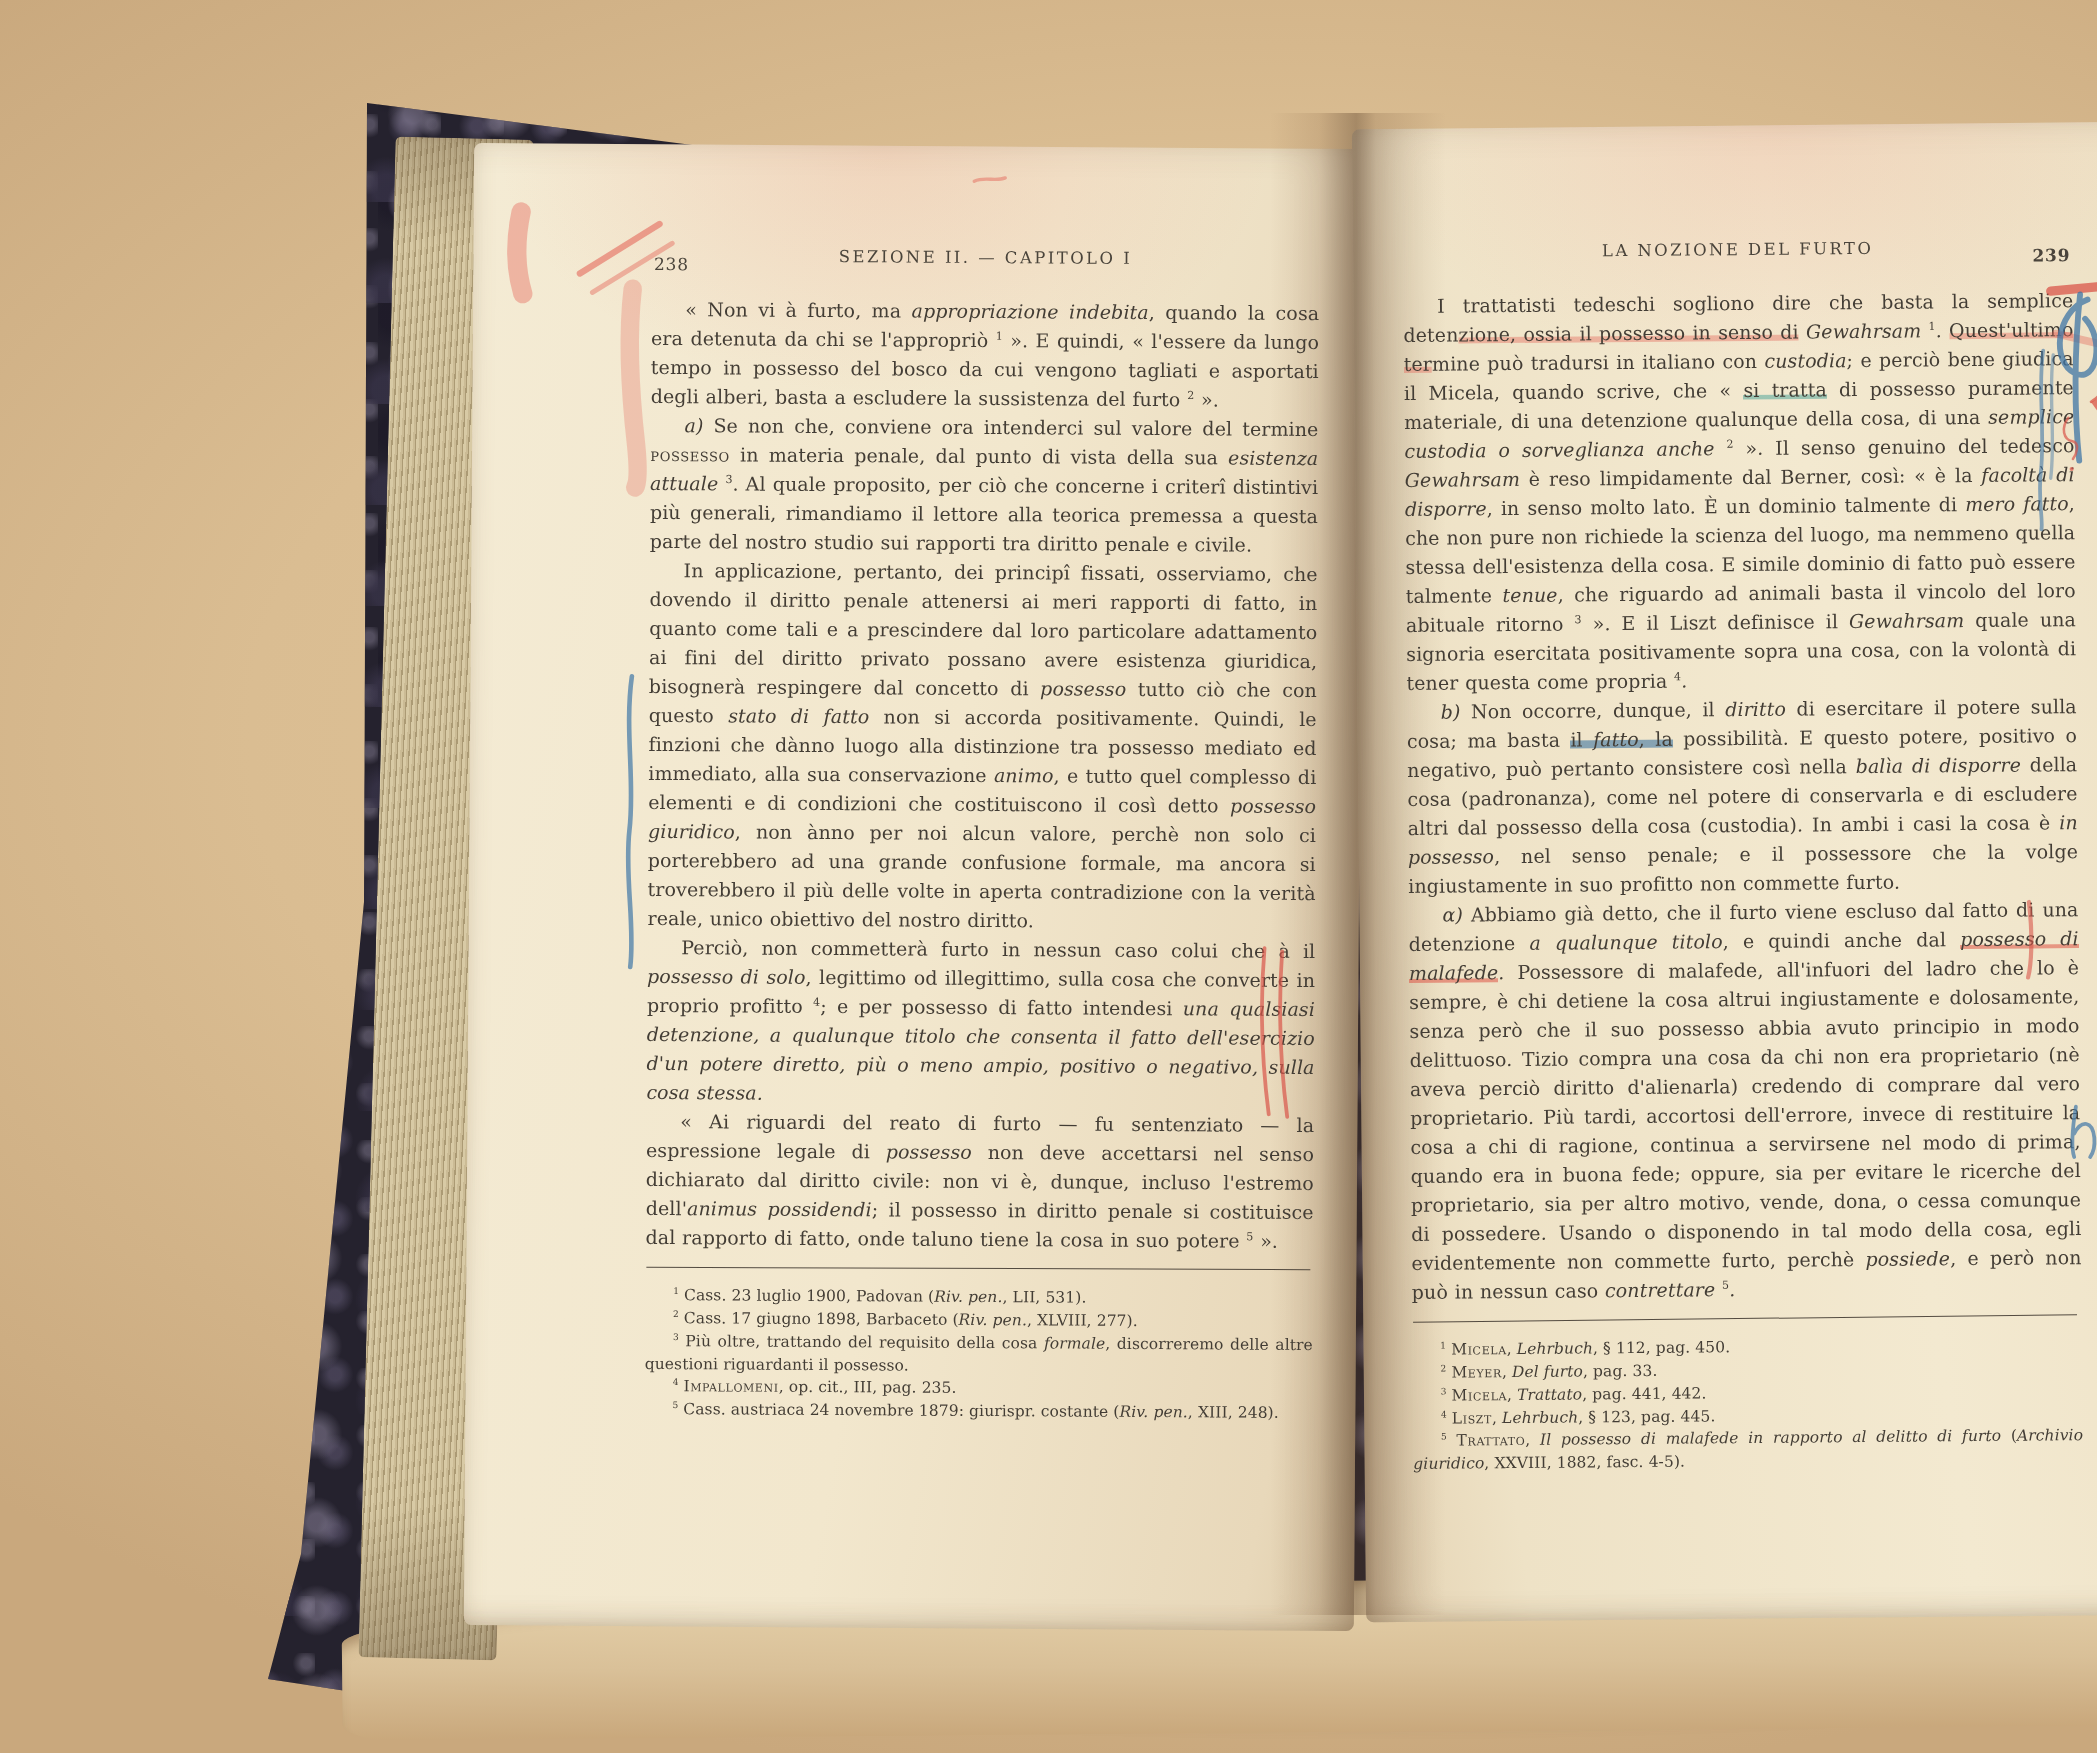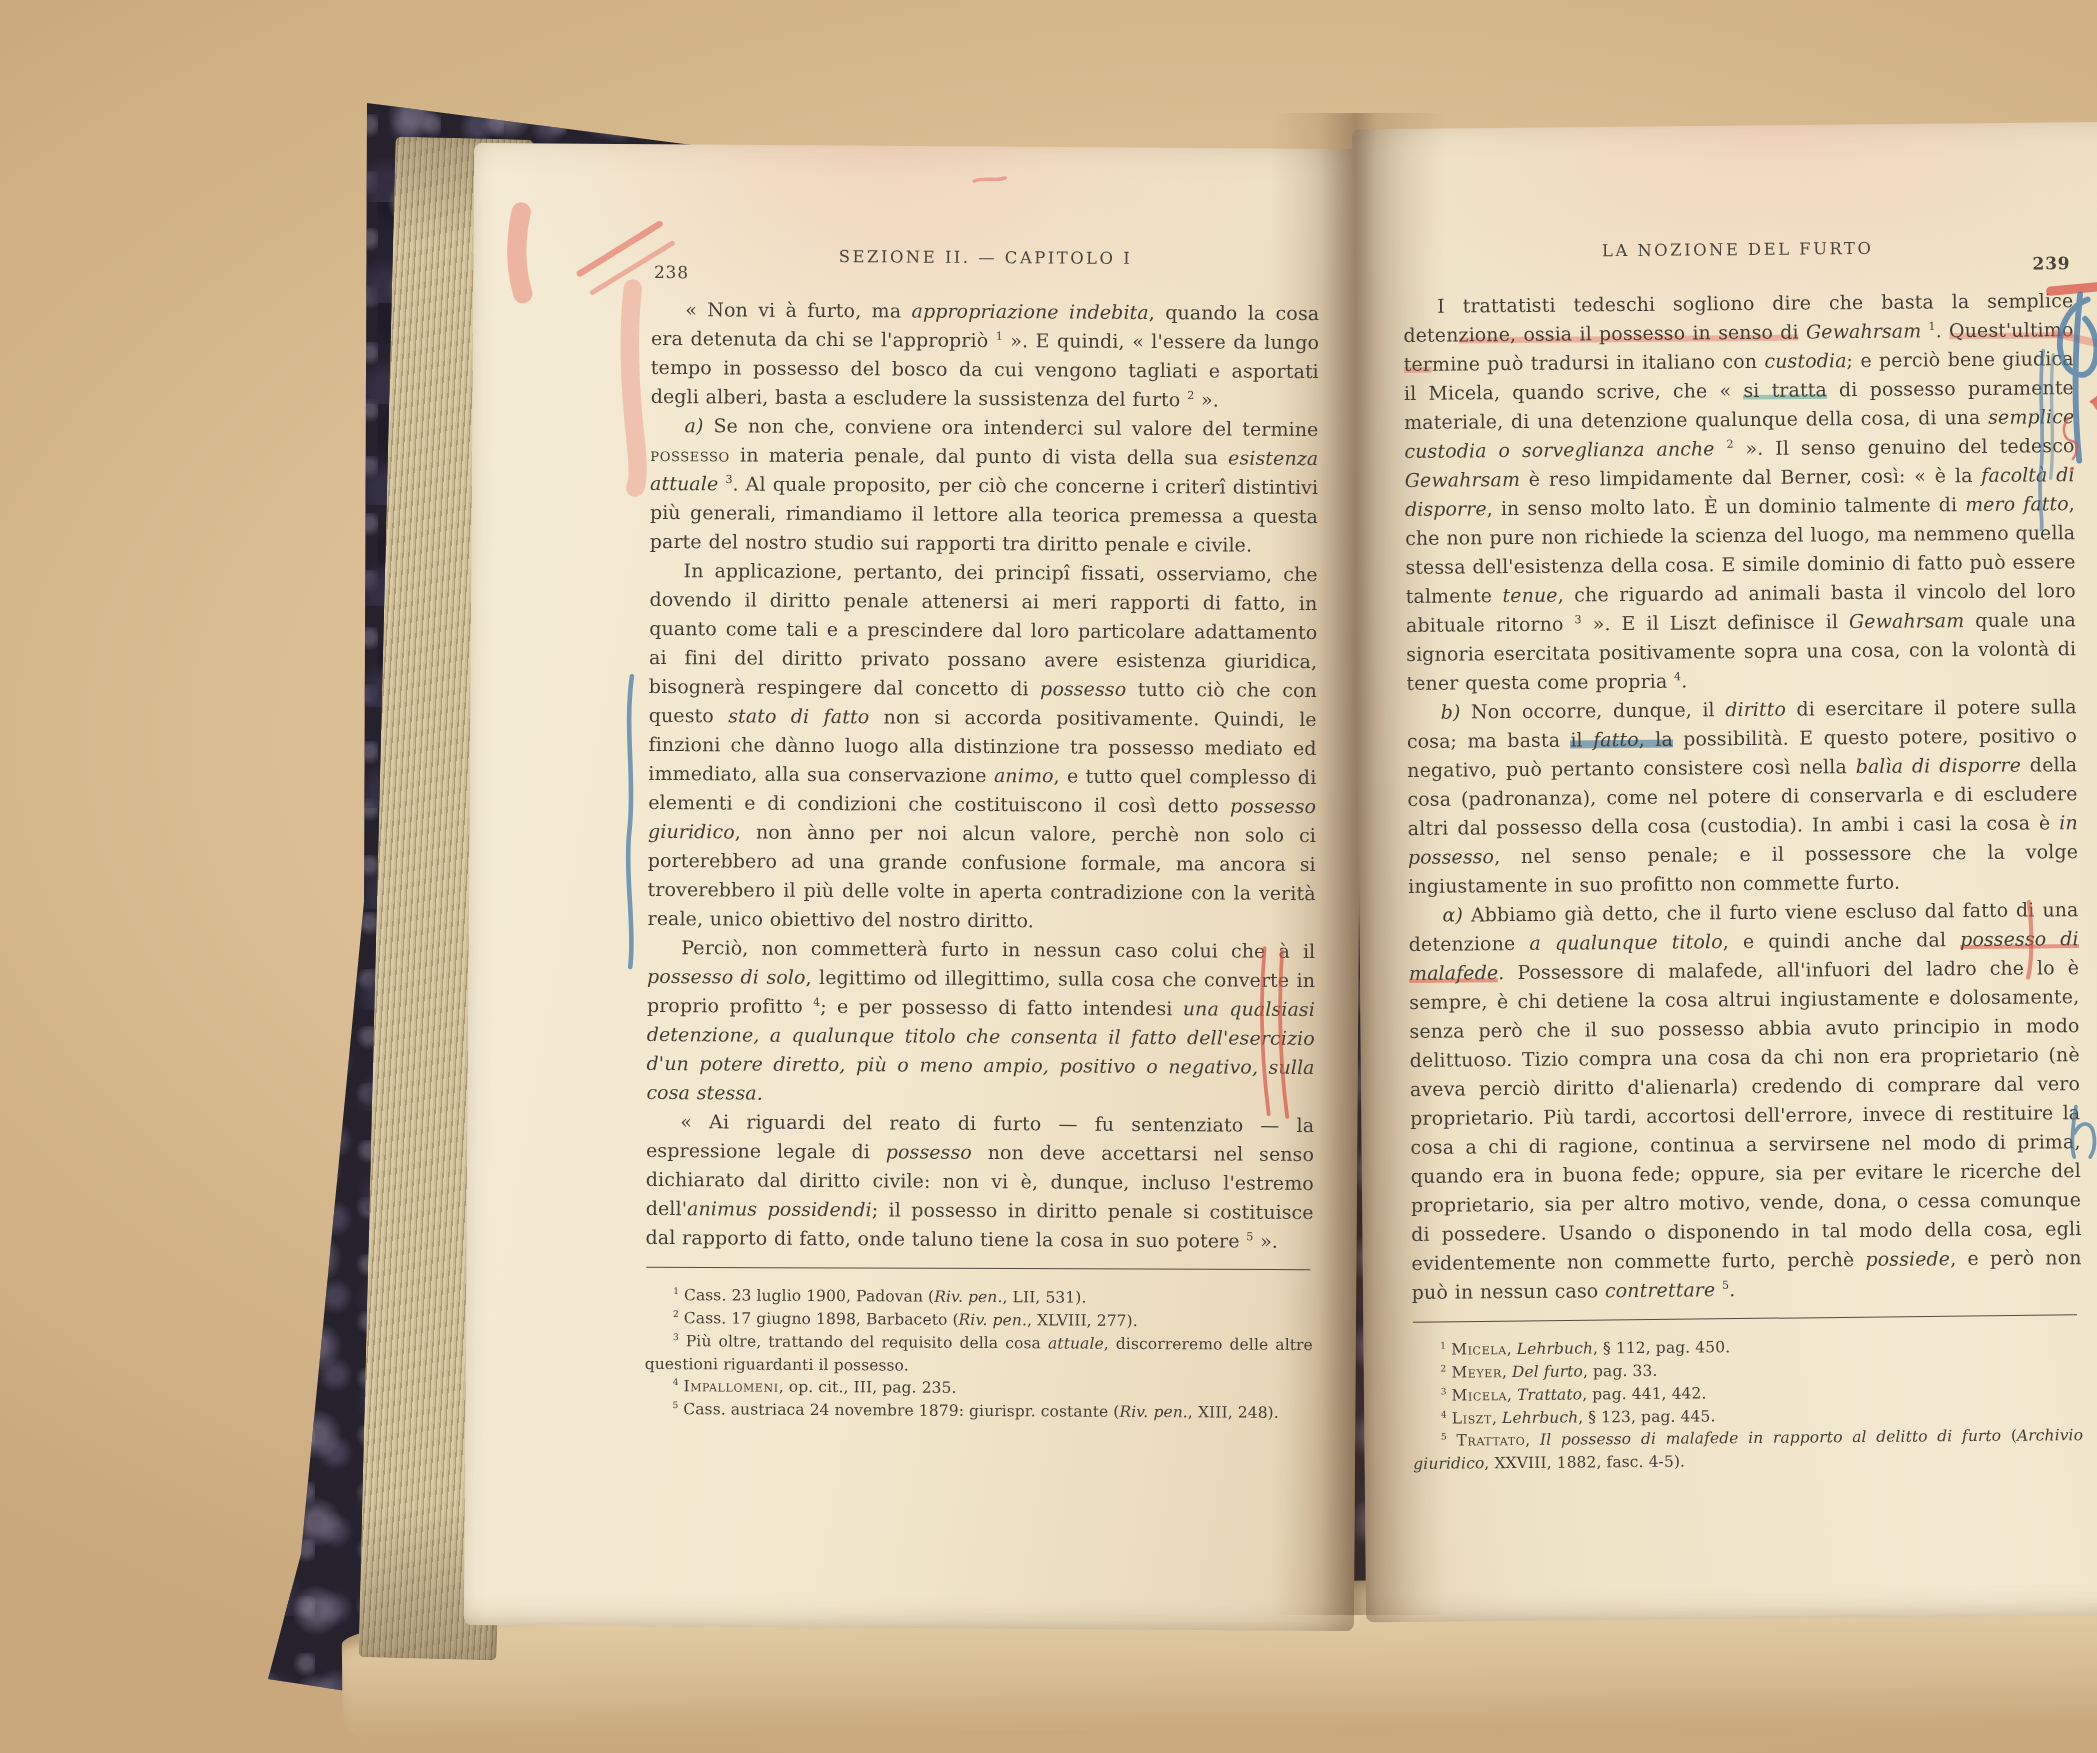--- a/index.html
+++ b/index.html
@@ -82,21 +82,21 @@
   }
   
   .text-block{position:absolute;color:var(--ink,#433d35);}
   .text-left{left:648px;top:248px;width:668px;transform:rotate(.35deg);}
   .text-right{left:1408px;top:240px;width:670px;transform:rotate(-.5deg);}
   .runhead{
     position:relative;height:31px;margin-bottom:17.6px;
     font-size:16.4px;letter-spacing:2.5px;color:#4a443b;
     text-align:center;white-space:nowrap;
   }
-  .runhead .pageno{position:absolute;top:16px;font-size:17px;letter-spacing:0.8px;}
+  .runhead .pageno{position:absolute;top:8px;font-size:17px;letter-spacing:0.8px;}
   .text-left .pageno{left:2.5px;}
   .text-right .pageno{right:2.5px;font-weight:bold;}
   .body-text{
     font-size:19px;line-height:29px;text-align:justify;
     letter-spacing:0.1px;word-spacing:0.6px;
   }
   .para{margin:0;text-indent:34px;}
   .fn-rule{
     width:664px;border:0;border-top:1.7px solid rgba(62,54,46,.88);
     margin:14.3px 0 17.6px 0.8px;transform:rotate(-.15deg);
@@ -147,21 +147,21 @@
         <p class="para">« Non vi à furto, ma <i>appropriazione indebita</i>, quando la cosa era detenuta da chi se l'appropriò <sup>1</sup> ». E quindi, « l'essere da lungo tempo in possesso del bosco da cui vengono tagliati e asportati degli alberi, basta a escludere la sussistenza del furto <sup>2</sup> ».</p>
         <p class="para"><i>a)</i> Se non che, conviene ora intenderci sul valore del termine <span class="sc">possesso</span> in materia penale, dal punto di vista della sua <i>esistenza attuale</i> <sup>3</sup>. Al quale proposito, per ciò che concerne i criterî distintivi più generali, rimandiamo il lettore alla teorica premessa a questa parte del nostro studio sui rapporti tra diritto penale e civile.</p>
         <p class="para">In applicazione, pertanto, dei principî fissati, osserviamo, che dovendo il diritto penale attenersi ai meri rapporti di fatto, in quanto come tali e a prescindere dal loro particolare adattamento ai fini del diritto privato possano avere esistenza giuridica, bisognerà respingere dal concetto di <i>possesso</i> tutto ciò che con questo <i>stato di fatto</i> non si accorda positivamente. Quindi, le finzioni che dànno luogo alla distinzione tra possesso mediato ed immediato, alla sua conservazione <i>animo</i>, e tutto quel complesso di elementi e di condizioni che costituiscono il così detto <i>possesso giuridico</i>, non ànno per noi alcun valore, perchè non solo ci porterebbero ad una grande confusione formale, ma ancora si troverebbero il più delle volte in aperta contradizione con la verità reale, unico obiettivo del nostro diritto.</p>
         <p class="para">Perciò, non commetterà furto in nessun caso colui che à il <i>possesso di solo</i>, legittimo od illegittimo, sulla cosa che converte in proprio profitto <sup>4</sup>; e per possesso di fatto intendesi <i>una qualsiasi detenzione, a qualunque titolo che consenta il fatto dell'esercizio d'un potere diretto, più o meno ampio, positivo o negativo, sulla cosa stessa.</i></p>
         <p class="para">« Ai riguardi del reato di furto — fu sentenziato — la espressione legale di <i>possesso</i> non deve accettarsi nel senso dichiarato dal diritto civile: non vi è, dunque, incluso l'estremo dell'<i>animus possidendi</i>; il possesso in diritto penale si costituisce dal rapporto di fatto, onde taluno tiene la cosa in suo potere <sup>5</sup> ».</p>
       </div>
     <hr class="fn-rule">
     <div class="footnotes">
         <p class="fn"><sup>1</sup> Cass. 23 luglio 1900, Padovan (<i>Riv. pen.</i>, LII, 531).</p>
         <p class="fn"><sup>2</sup> Cass. 17 giugno 1898, Barbaceto (<i>Riv. pen.</i>, XLVIII, 277).</p>
-        <p class="fn"><sup>3</sup> Più oltre, trattando del requisito della cosa <i>attuale</i>, discorreremo delle altre questioni riguardanti il possesso.</p>
+        <p class="fn"><sup>3</sup> Più oltre, trattando del requisito della cosa <i>formale</i>, discorreremo delle altre questioni riguardanti il possesso.</p>
         <p class="fn"><sup>4</sup> <span class="sc">Impallomeni</span>, op. cit., III, pag. 235.</p>
         <p class="fn"><sup>5</sup> Cass. austriaca 24 novembre 1879: giurispr. costante (<i>Riv. pen.</i>, XIII, 248).</p>
       </div>
   </div>
 
   <div class="text-block text-right">
     <div class="runhead">
       <span>LA NOZIONE DEL FURTO</span>
       <span class="pageno">239</span>
     </div>

